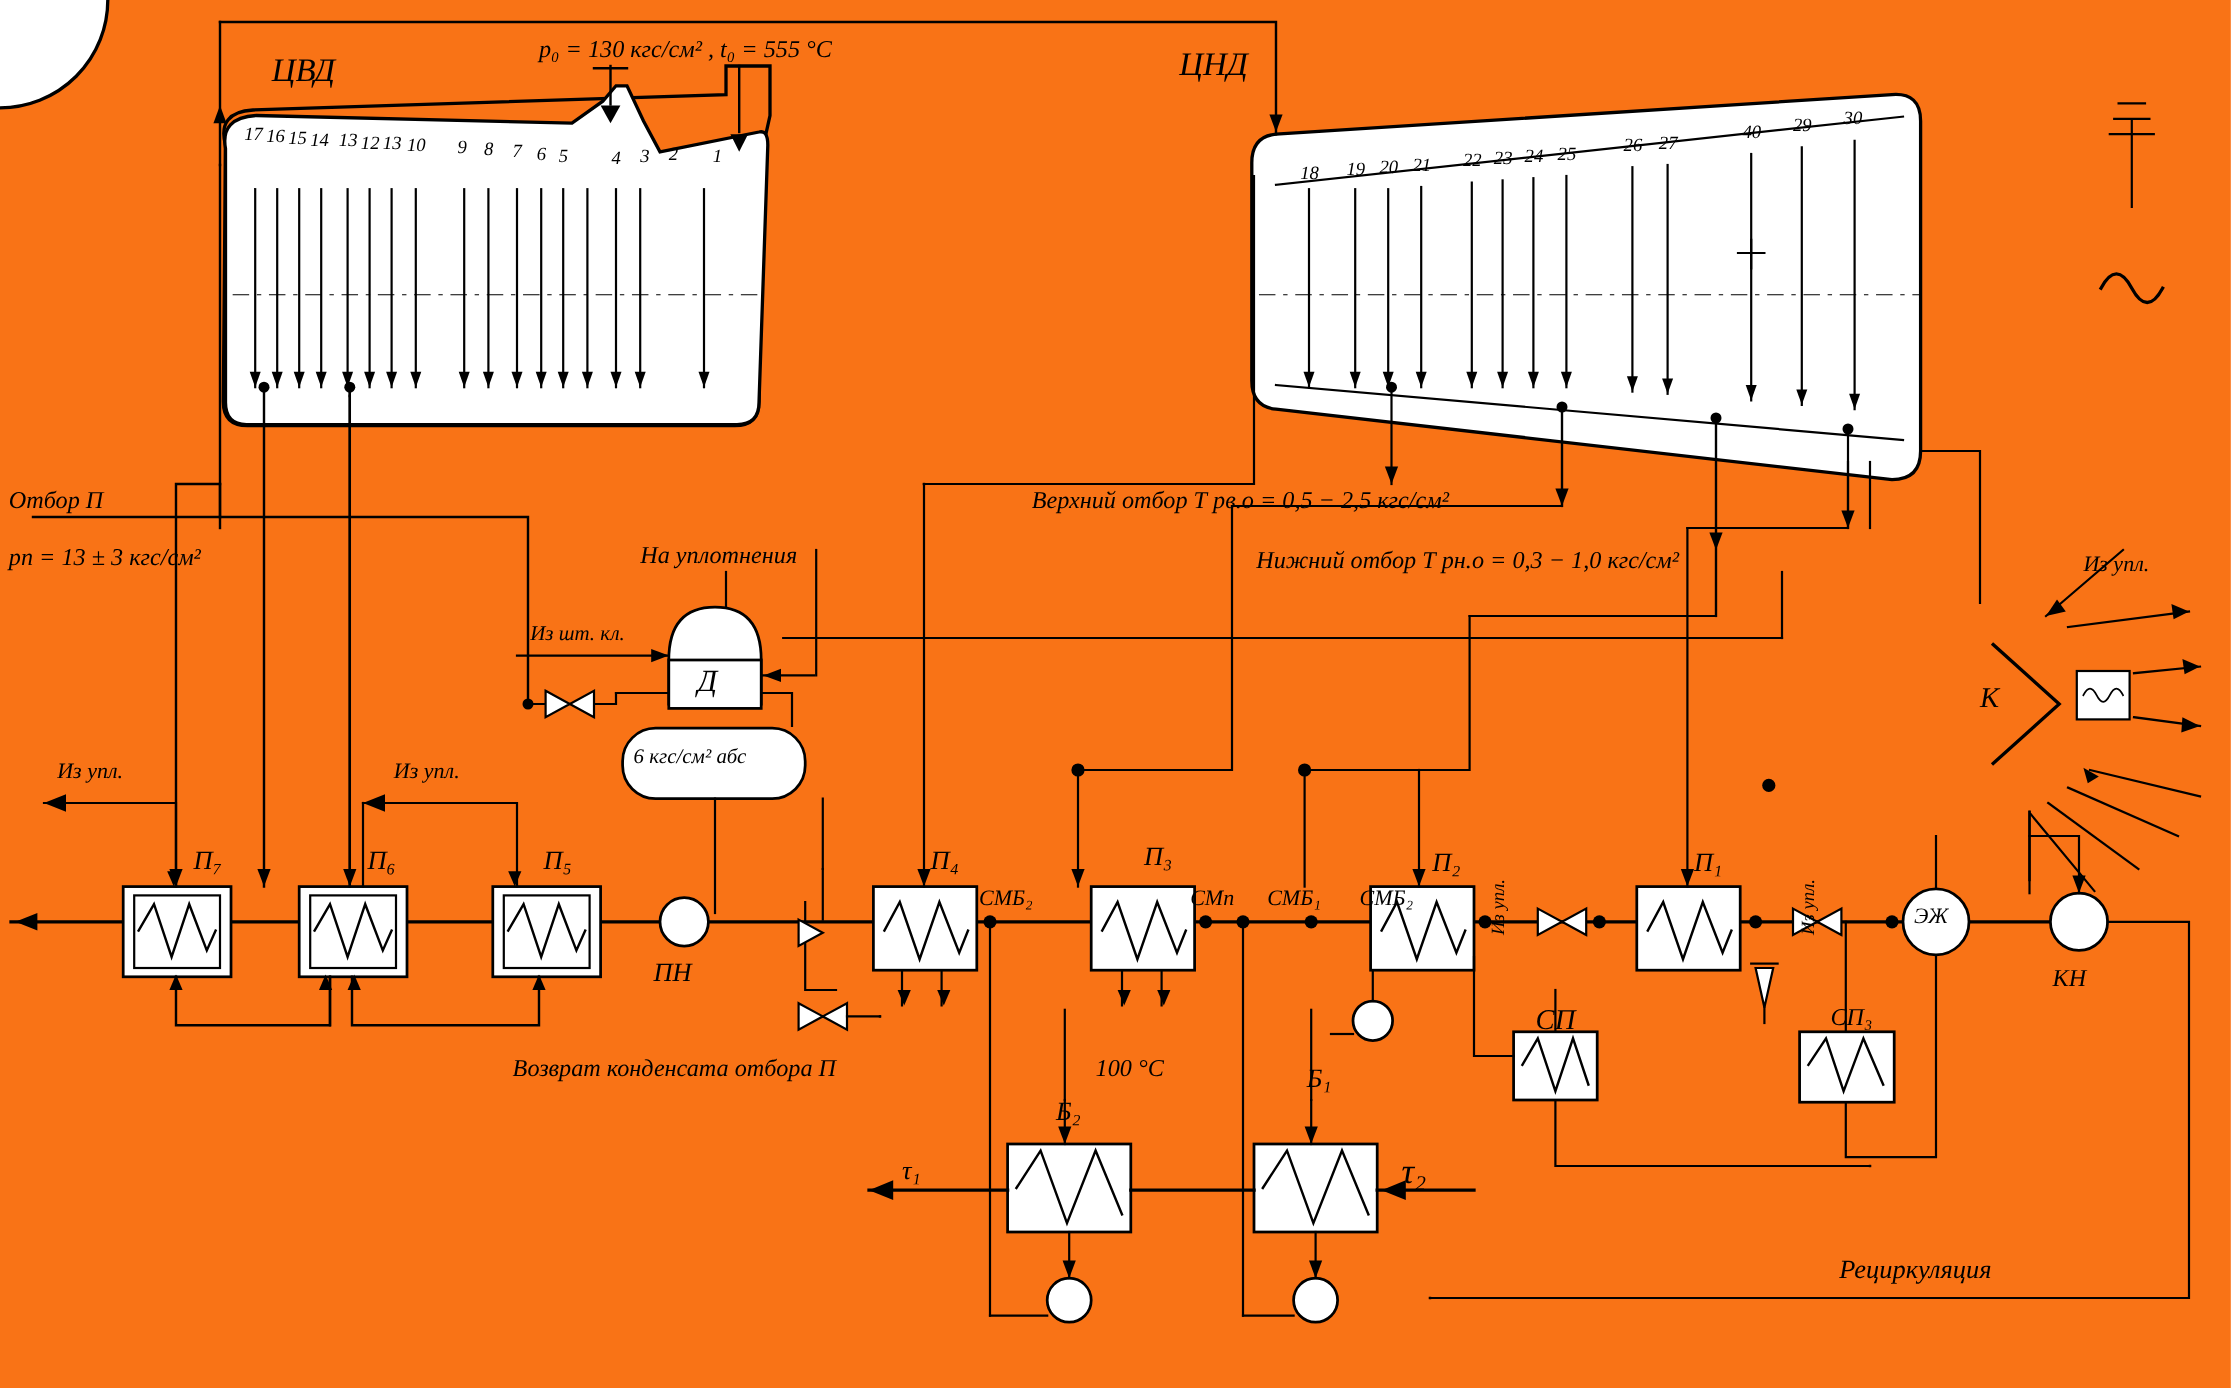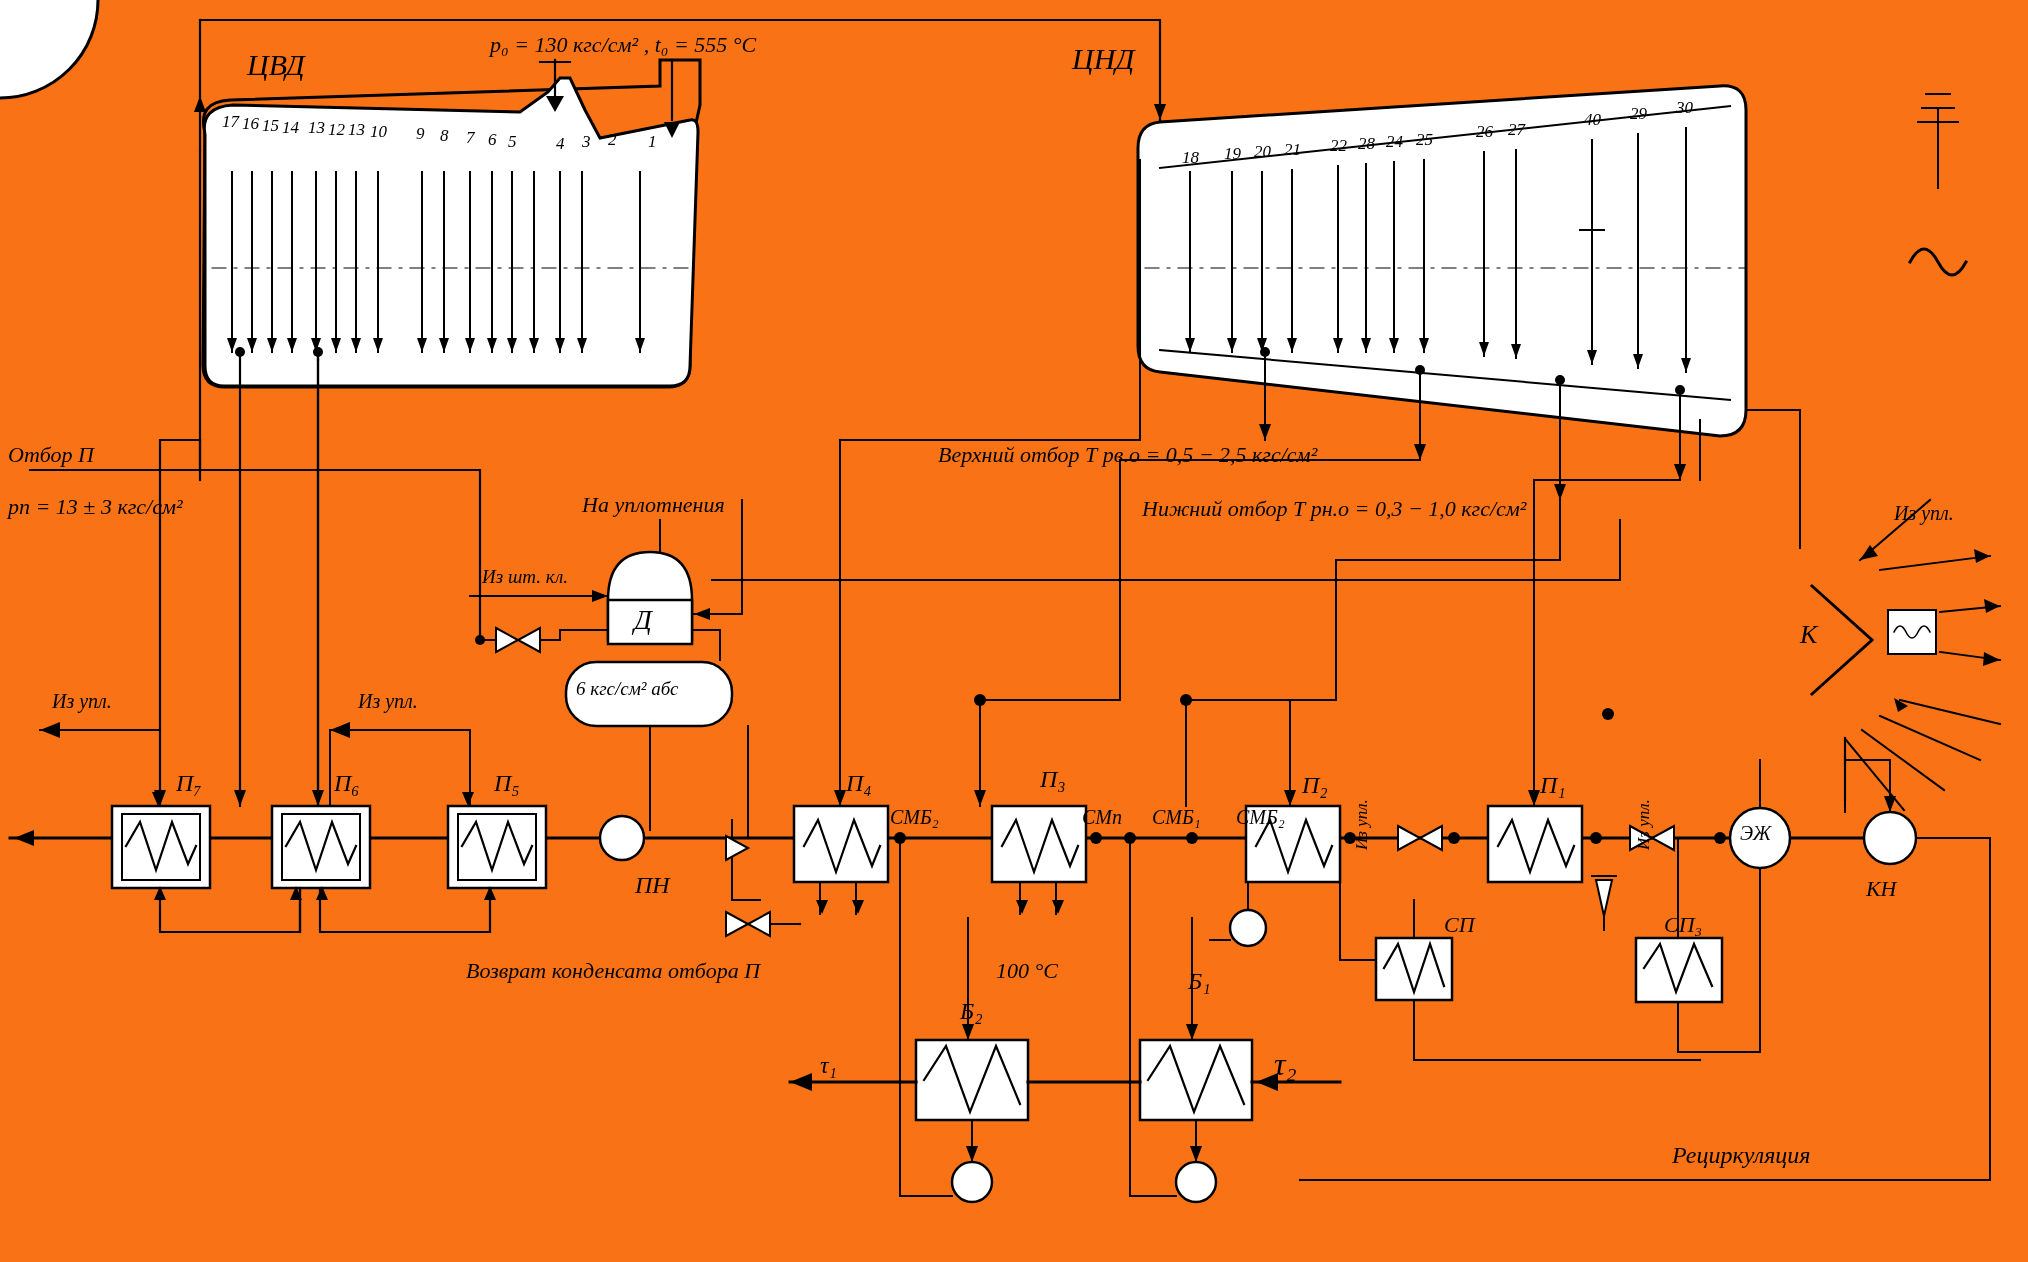--- a/index.html
+++ b/index.html
@@ -393,21 +393,21 @@
 <div class="lbl num" style="left:556px;top:134px;">4</div>
 <div class="lbl num" style="left:582px;top:132px;">3</div>
 <div class="lbl num" style="left:608px;top:130px;">2</div>
 <div class="lbl num" style="left:648px;top:132px;">1</div>
 
 <div class="lbl num" style="left:1182px;top:148px;">18</div>
 <div class="lbl num" style="left:1224px;top:144px;">19</div>
 <div class="lbl num" style="left:1254px;top:142px;">20</div>
 <div class="lbl num" style="left:1284px;top:140px;">21</div>
 <div class="lbl num" style="left:1330px;top:136px;">22</div>
-<div class="lbl num" style="left:1358px;top:134px;">28</div>
+<div class="lbl num" style="left:1358px;top:134px;">23</div>
 <div class="lbl num" style="left:1386px;top:132px;">24</div>
 <div class="lbl num" style="left:1416px;top:130px;">25</div>
 <div class="lbl num" style="left:1476px;top:122px;">26</div>
 <div class="lbl num" style="left:1508px;top:120px;">27</div>
 <div class="lbl num" style="left:1584px;top:110px;">40</div>
 <div class="lbl num" style="left:1630px;top:104px;">29</div>
 <div class="lbl num" style="left:1676px;top:98px;">30</div>
 
 <div class="lbl it" style="left:8px;top:442px;font-size:22px;">Отбор  П</div>
 <div class="lbl it" style="left:8px;top:494px;font-size:22px;">pп = 13 ± 3 кгс/см²</div>
@@ -420,39 +420,39 @@
 
 <div class="lbl it" style="left:52px;top:690px;font-size:20px;">Из упл.</div>
 <div class="lbl it" style="left:358px;top:690px;font-size:20px;">Из упл.</div>
 <div class="lbl it" style="left:1894px;top:502px;font-size:20px;">Из упл.</div>
 
 <div class="lbl it" style="left:1352px;top:850px;font-size:17px;transform:rotate(-90deg);transform-origin:left top;">Из упл.</div>
 <div class="lbl it" style="left:1634px;top:850px;font-size:17px;transform:rotate(-90deg);transform-origin:left top;">Из упл.</div>
 
 <div class="lbl it" style="left:576px;top:678px;font-size:19px;">6 кгс/см² абс</div>
 <div class="lbl it" style="left:634px;top:604px;font-size:28px;">Д</div>
-<div class="lbl it" style="left:594px;top:872px;font-size:24px;margin-left:41px;">ПН</div>
+<div class="lbl it" style="left:594px;top:872px;font-size:24px;">ПН</div>
 
 <div class="lbl it" style="left:176px;top:770px;font-size:24px;">П₇</div>
 <div class="lbl it" style="left:334px;top:770px;font-size:24px;">П₆</div>
 <div class="lbl it" style="left:494px;top:770px;font-size:24px;">П₅</div>
 <div class="lbl it" style="left:846px;top:770px;font-size:24px;">П₄</div>
 <div class="lbl it" style="left:1040px;top:766px;font-size:24px;">П₃</div>
 <div class="lbl it" style="left:1302px;top:772px;font-size:24px;">П₂</div>
 <div class="lbl it" style="left:1540px;top:772px;font-size:24px;">П₁</div>
 
 <div class="lbl it" style="left:890px;top:806px;font-size:20px;">СМБ₂</div>
 <div class="lbl it" style="left:1082px;top:806px;font-size:20px;text-align:center;">СМп</div>
 <div class="lbl it" style="left:1152px;top:806px;font-size:20px;">СМБ₁</div>
 <div class="lbl it" style="left:1236px;top:806px;font-size:20px;">СМБ₂</div>
 
 <div class="lbl it" style="left:960px;top:998px;font-size:24px;">Б₂</div>
 <div class="lbl it" style="left:1188px;top:968px;font-size:24px;">Б₁</div>
 
-<div class="lbl it" style="left:1396px;top:912px;font-size:22px;margin-left:48px;">СП</div>
+<div class="lbl it" style="left:1396px;top:912px;font-size:26px;">СП</div>
 <div class="lbl it" style="left:1664px;top:912px;font-size:22px;">СП₃</div>
 
 <div class="lbl it" style="left:1740px;top:822px;font-size:20px;">ЭЖ</div>
 <div class="lbl it" style="left:1866px;top:876px;font-size:22px;">КН</div>
 <div class="lbl it" style="left:1800px;top:620px;font-size:26px;">К</div>
 
 <div class="lbl it" style="left:466px;top:958px;font-size:22px;">Возврат конденсата отбора П</div>
 <div class="lbl it" style="left:996px;top:958px;font-size:22px;">100 °С</div>
 <div class="lbl it" style="left:1672px;top:1142px;font-size:24px;">Рециркуляция</div>
 

